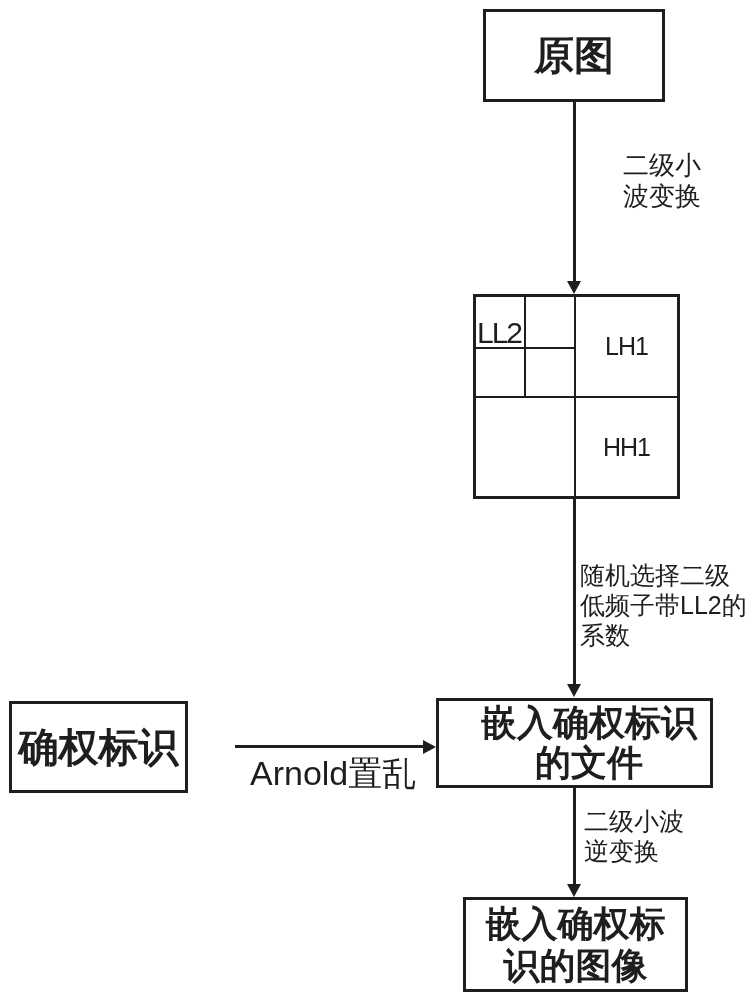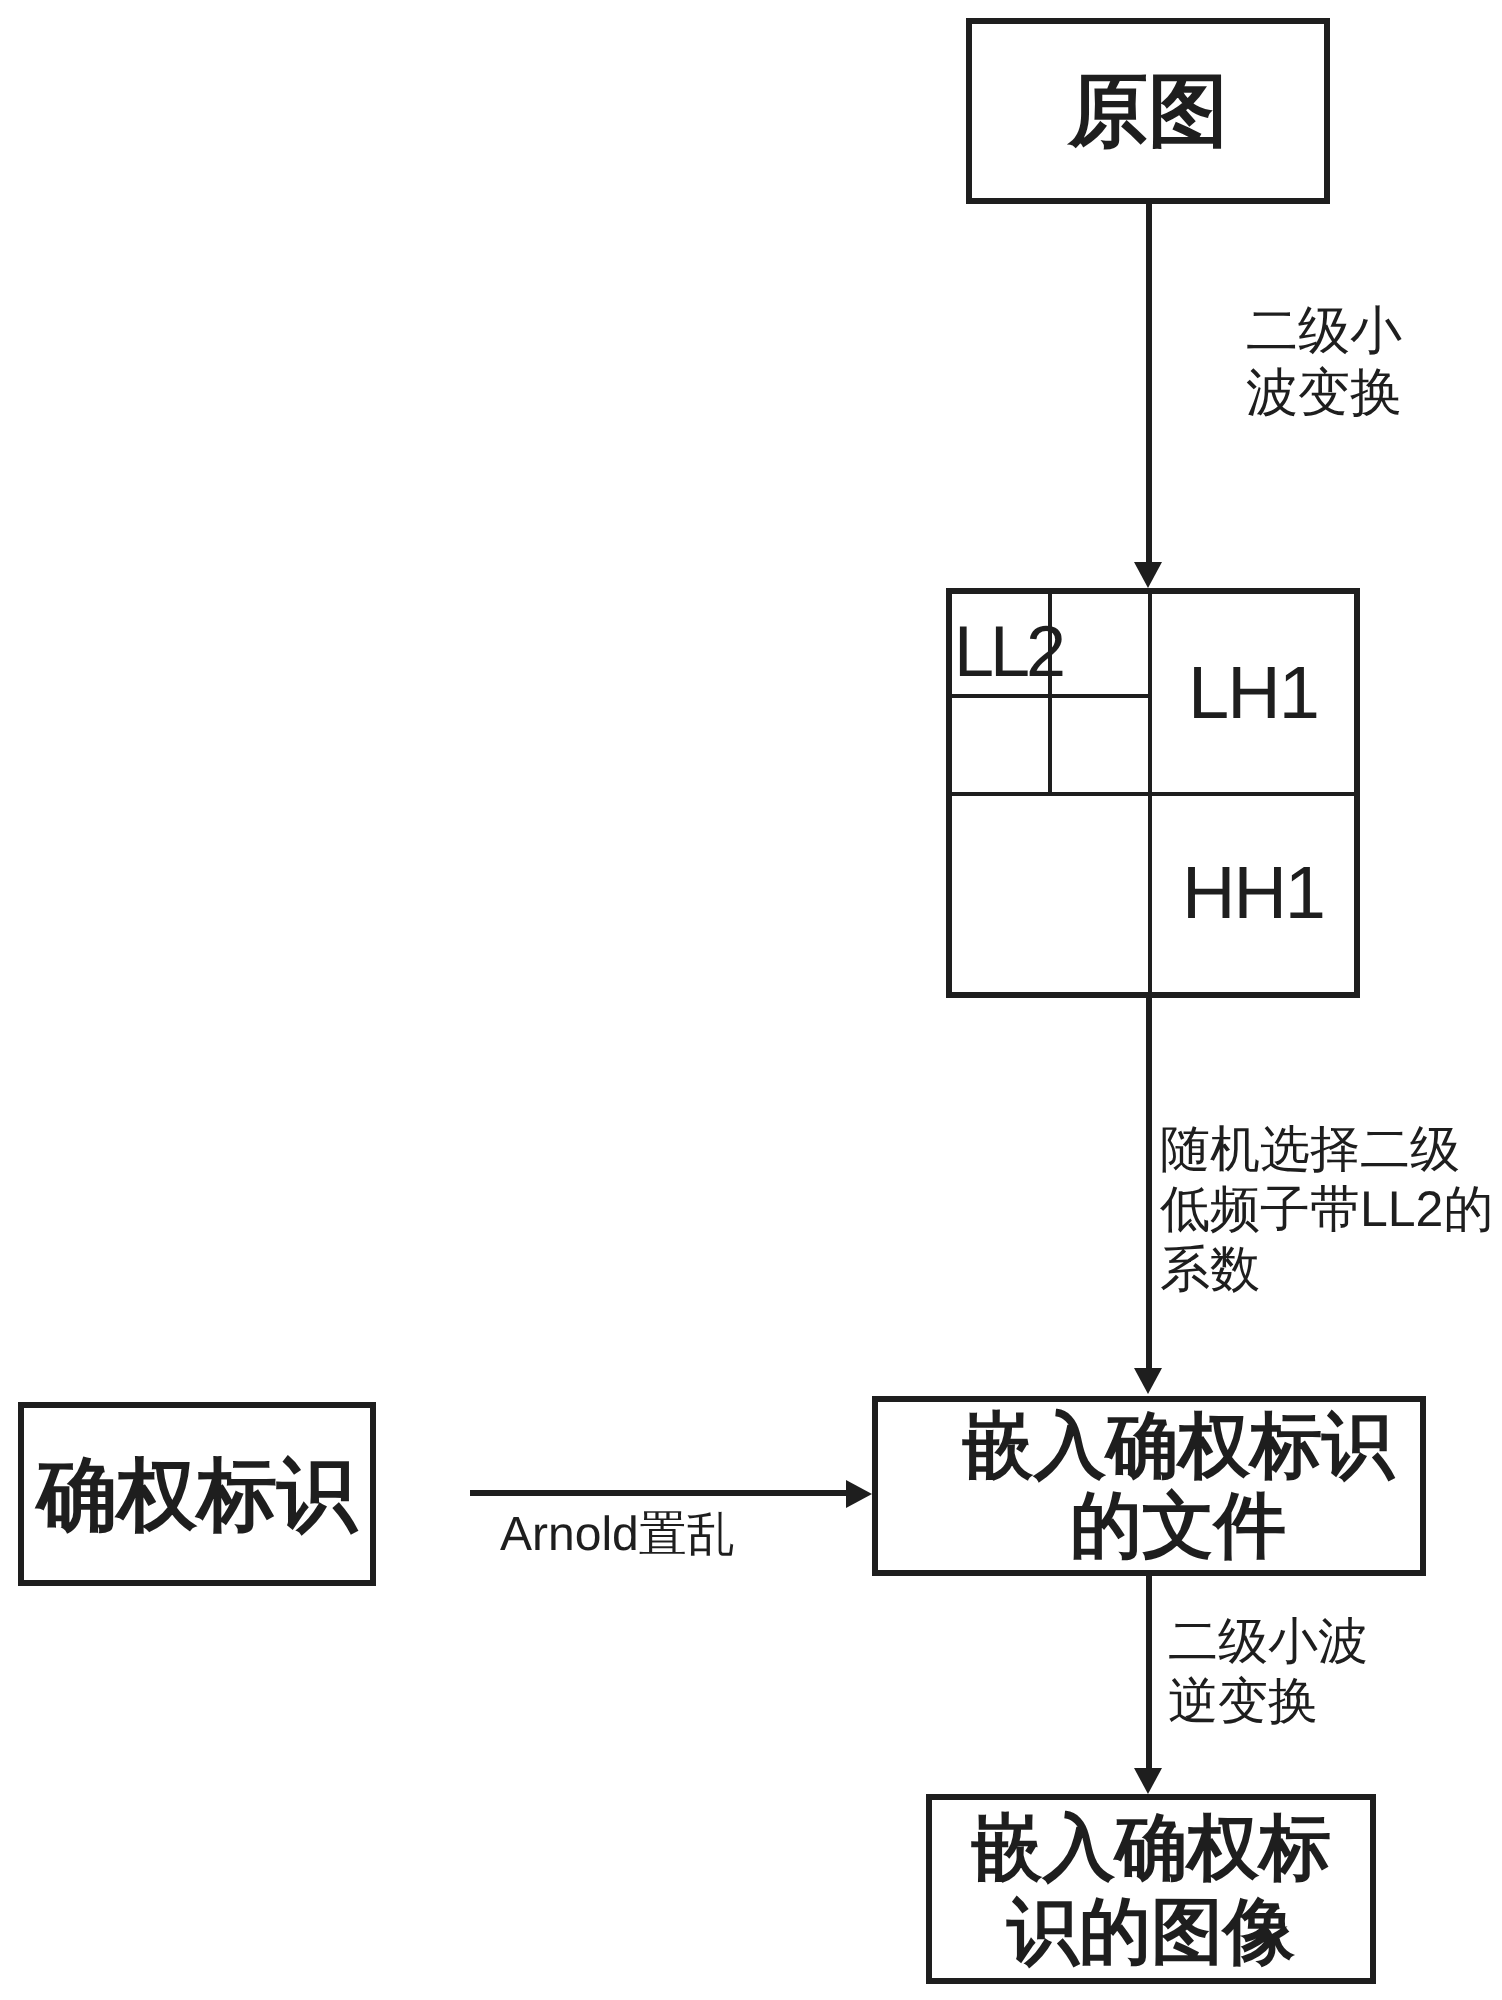--- a/index.html
+++ b/index.html
@@ -47,25 +47,25 @@
     position: absolute;
     left: 473px; top: 294px;
     width: 207px; height: 205px;
     border: 3px solid var(--ink);
     background: #ffffff;
   }
   .gl { position: absolute; background: var(--ink); }
   .cell {
     position: absolute;
     display: flex; align-items: center; justify-content: center;
-    font-size: 37px; letter-spacing: -1px; color: var(--ink);
+    font-size: 25px; letter-spacing: -1px; color: var(--ink);
   }
   .ll2-cell {
     position: absolute;
-    font-size: 36px; letter-spacing: -2px; color: var(--ink);
+    font-size: 30px; letter-spacing: -2px; color: var(--ink); margin-top: 11px;
   }
 </style>
 </head>
 <body>
 
 <div class="stage">
 
   <div class="box" style="left:483px; top:9px; width:182px; height:93px; font-size:40px;">
     <span>原图</span>
   </div>
@@ -91,21 +91,21 @@
   <div class="edge-label" style="left:580px; top:560px; font-size:25px; line-height:30px;">随机选择二级
 低频子带LL2的
 系数</div>
 
   <div class="box" style="left:9px; top:701px; width:179px; height:92px; font-size:40px;">
     <span>确权标识</span>
   </div>
 
   <div class="hline" style="left:235px; top:745px; width:190px;"></div>
   <div class="ah-right" style="left:423px; top:740px;"></div>
-  <div class="edge-label" style="left:250px; top:751px; font-size:24px;">Arnold置乱</div>
+  <div class="edge-label" style="left:250px; top:751px; font-size:34px;">Arnold置乱</div>
 
   <div class="box" style="left:436px; top:698px; width:277px; height:90px; font-size:36px; line-height:40px;padding-left:29px;">
     <span>嵌入确权标识
 的文件</span>
   </div>
 
   <div class="vline" style="left:573px; top:788px; height:97px;"></div>
   <div class="ah-down" style="left:567px; top:884px;"></div>
   <div class="edge-label" style="left:584px; top:806px; font-size:25px; line-height:30px;">二级小波
 逆变换</div>

